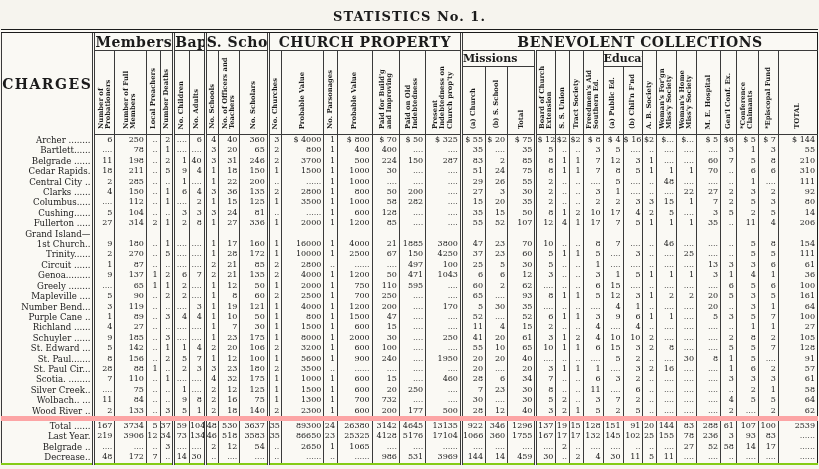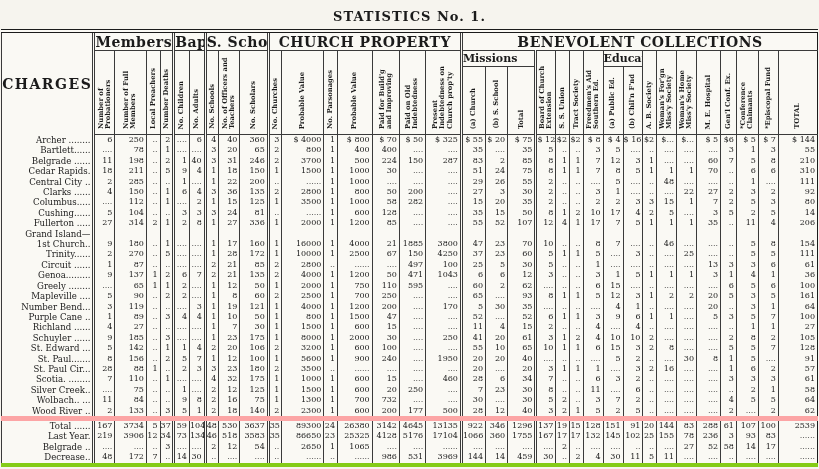--- a/index.html
+++ b/index.html
@@ -19,21 +19,21 @@
   .hsub{font-size:11px;text-align:left;height:14px;border-bottom:1px solid #3a3a3a;white-space:nowrap;}
   .rot{vertical-align:bottom;text-align:center;border-bottom:1px solid #3a3a3a;}
   .rot span{writing-mode:vertical-rl;transform:rotate(180deg);display:inline-block;
             font-size:6.8px;line-height:7.3px;font-weight:bold;max-height:76px;
             text-align:left;padding:1px 0 2px 0;}
   tr.leafrow{height:66px;}
   tbody td{height:10.4px;line-height:10.4px;font-size:8px;text-align:right;
            padding-right:2px;white-space:nowrap;}
   td.name{text-align:right;font-size:8.6px;padding-left:3px;white-space:pre;}
   tr.first-summary td{border-top:5px solid #fca5a5;}
-  tbody tr:last-child td{border-bottom:4px solid #84cc16;}
+  tbody tr:last-child td{border-bottom:2px solid #84cc16;}
 </style>
 </head>
 <body>
 
 <div class="sheet">
   <div class="titles">
     <span>STATISTICS No. 1.</span>
   </div>
 
   <table>

